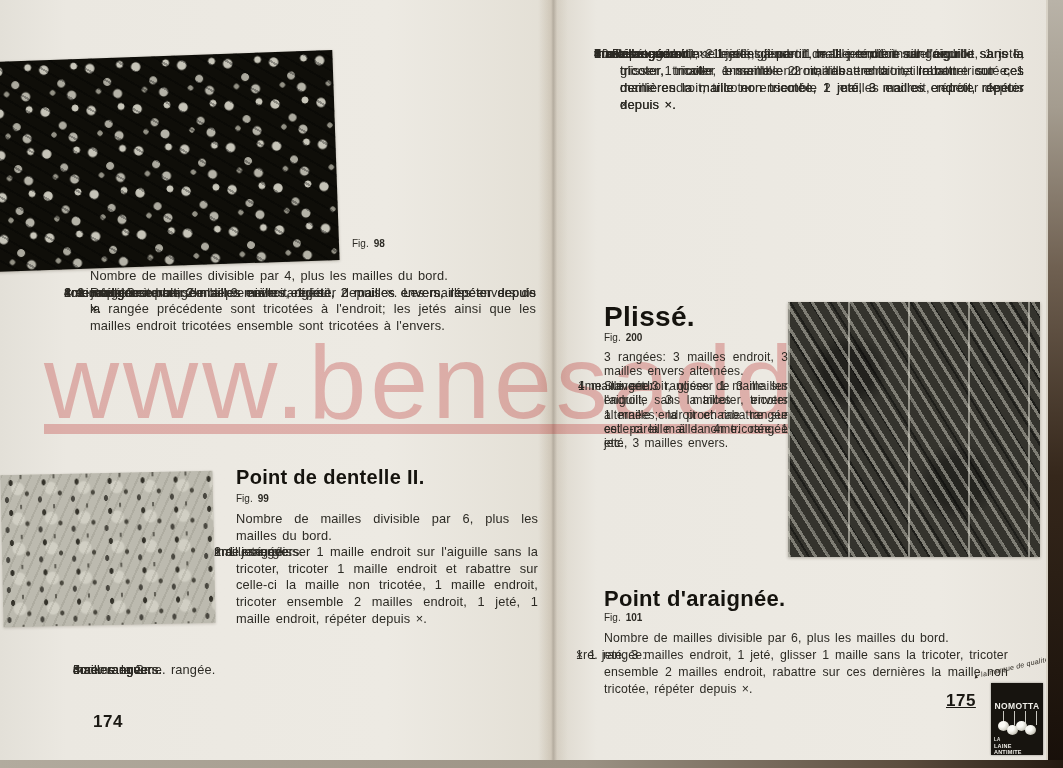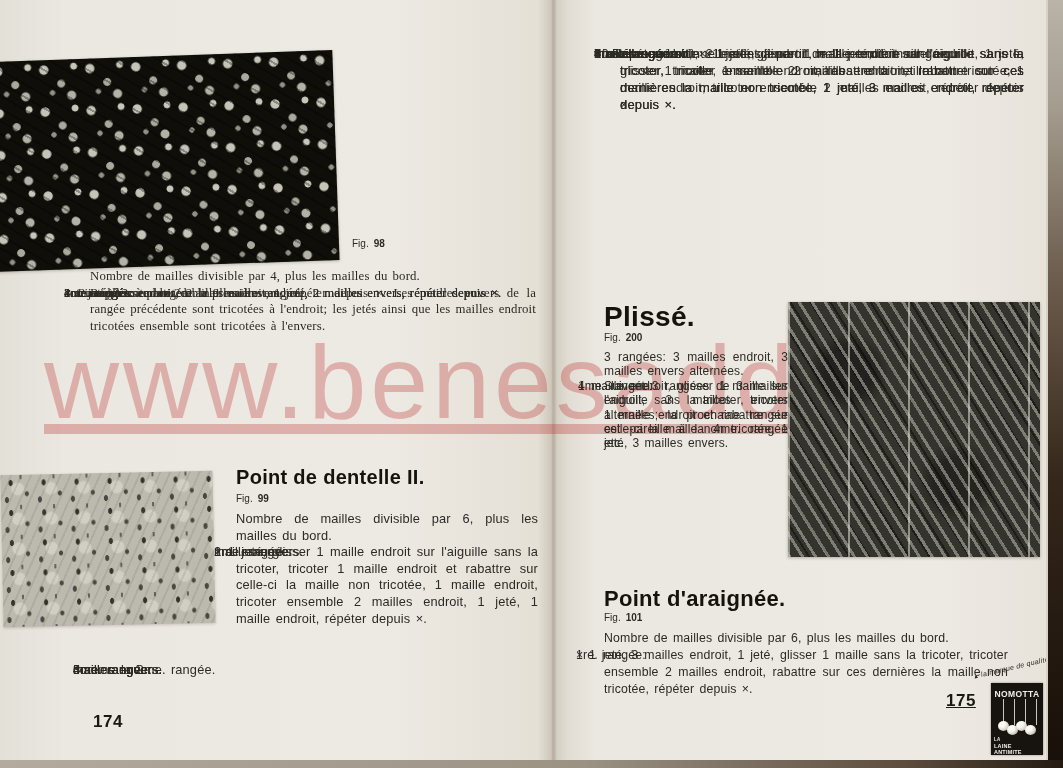--- a/index.html
+++ b/index.html
@@ -64,21 +64,21 @@
   .body p{position:static;margin:0;}
   p.row{padding-left:26px;text-indent:-26px;}
   .h-big{font-weight:bold;color:#15130e;letter-spacing:.3px;line-height:26px;font-size:22px;}
   .fig{font-size:10px;color:#2c2a24;}
   .fig .num{font-weight:bold;margin-left:5px;}
   .pagenum{font-weight:bold;font-size:17px;color:#1a1813;letter-spacing:.5px;}
 
   
   .t-dent1{left:352px;top:183px;font-size:23px;}
   .f-dent1{left:352px;top:238px;}
-  .c-dent1{left:90px;top:268px;width:446px;font-family:Liberation Serif, serif;}
+  .c-dent1{left:90px;top:268px;width:446px;}
   .t-dent2{left:236px;top:466px;font-size:20px;line-height:22px;text-align:right;}
   .f-dent2{left:236px;top:493px;}
   .c-dent2{left:236px;top:511px;width:302px;line-height:16.6px;}
   .c-dent2 p.row{padding-left:22px;text-indent:-22px;}
   .c-dent2-tail{left:99px;top:661px;width:320px;line-height:18px;text-align:left;}
   .pn-174{left:93px;top:712px;}
 
   .c-cont{left:612px;top:46px;width:412px;font-size:13px;line-height:16.9px;}
   .c-cont p.row{padding-left:34px;text-indent:-26px;}
   .t-plisse{left:604px;top:304px;font-size:28px;}
@@ -92,21 +92,21 @@
   .c-araignee p.row{padding-left:28px;text-indent:-28px;}
   .pn-175{left:946px;top:691px;text-decoration:underline;}
 
   
   .logo-tagline{left:972px;top:664px;z-index:5;font-size:7px;font-style:italic;
     color:#2a261f;transform:rotate(-13deg);white-space:nowrap;letter-spacing:.3px;}
   .logo-tagline .tri{position:static;font-size:6px;margin-right:2px;font-style:normal;}
   .logo-box{left:991px;top:683px;width:52px;height:72px;background:#17140f;z-index:5;
     display:flex;flex-direction:column;align-items:center;box-shadow:0 0 2px rgba(0,0,0,.4);}
   .logo-box *{position:static;}
-  .logo-brand{color:#f1efe9;font-weight:bold;font-size:8.5px;letter-spacing:.4px;margin-top:6px;}
+  .logo-brand{color:#f1efe9;font-weight:bold;font-size:8.5px;letter-spacing:.4px;margin-top:18px;}
   .logo-threads{width:40px;height:30px;background-repeat:no-repeat;
     background-image:linear-gradient(rgba(245,243,235,.8),rgba(245,243,235,.8)),
                      linear-gradient(rgba(245,243,235,.8),rgba(245,243,235,.8)),
                      linear-gradient(rgba(245,243,235,.8),rgba(245,243,235,.8)),
                      linear-gradient(rgba(245,243,235,.8),rgba(245,243,235,.8));
     background-size:1px 100%;background-position:6px 0,17px 0,28px 0,39px 0;}
   .logo-balls{display:flex;margin-top:-4px;}
   .ball{width:11px;height:10px;border-radius:50%;margin:0 -1px;
     background:radial-gradient(circle at 35% 30%, #fbfaf5 0 30%, #d9d7cd 60%, #8e8b7f 95%);}
   .ball.b2{margin-top:4px;}

